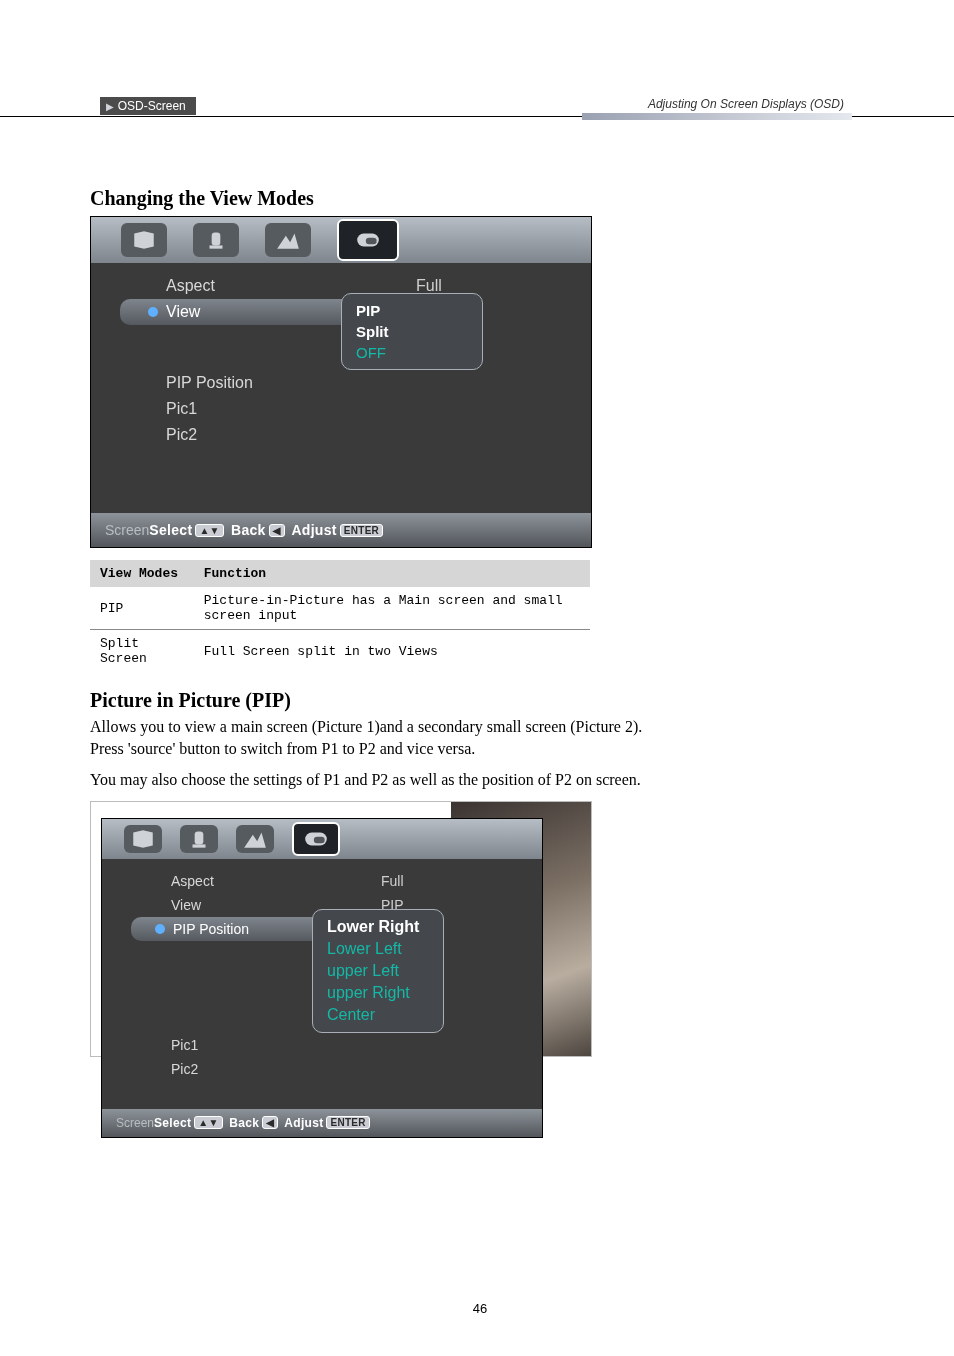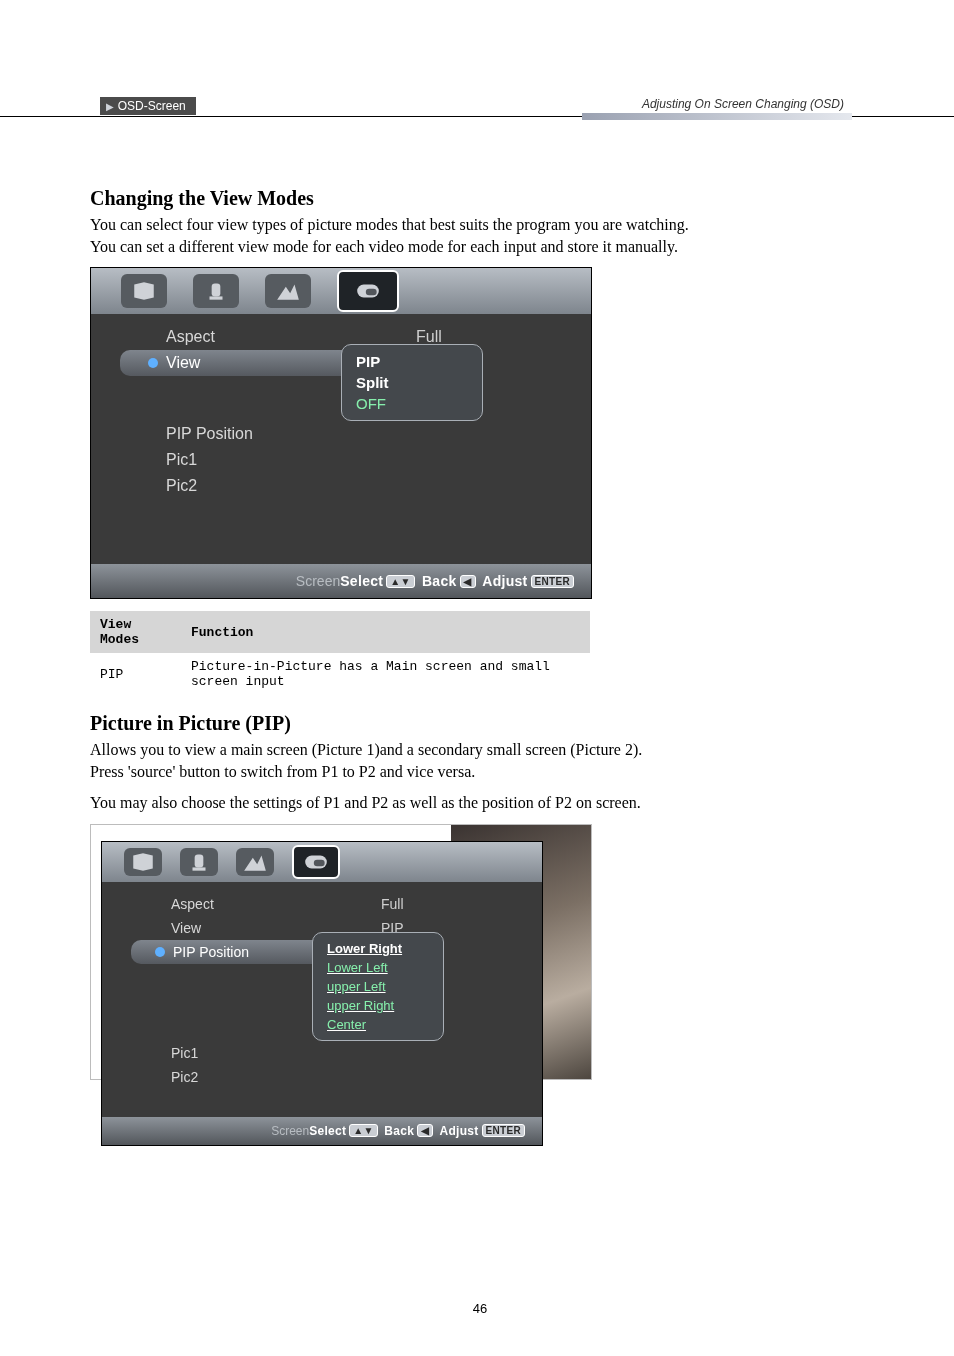--- a/index.html
+++ b/index.html
@@ -149,32 +149,32 @@
     margin-top: -32px;
     width: 140px;
     background: #44484c;
     border: 1px solid #a9afb6;
     border-radius: 10px;
     padding: 6px 0;
     font-size: 15px;
   }
   .osd .popup .opt {
     padding: 2px 14px;
-    color: #86efac;
+    color: #14b8a6;
   }
   .osd .popup .opt.hl {
     color: #fff;
     font-weight: bold;
   }
   .osd .footer {
     height: 34px;
     background: linear-gradient(to bottom, #8d939a, #52565b);
     display: flex;
     align-items: center;
-    justify-content: flex-end;
+    justify-content: flex-start;
     padding: 0 14px;
     font-size: 14px;
   }
   .osd .footer .title { color: #b8bdc2; }
   .osd .footer .controls { color: #fff; font-weight: bold; letter-spacing: 0.3px; }
   .osd .footer .key {
     display: inline-block;
     border: 1px solid #fff;
     border-radius: 3px;
     font-size: 10px;
@@ -187,21 +187,21 @@
 
   .osd.small { width: 440px; }
   .osd.small .tabbar { height: 40px; padding-left: 22px; gap: 18px; }
   .osd.small .tab { width: 38px; height: 28px; }
   .osd.small .tab.active { width: 44px; height: 30px; }
   .osd.small .menu { min-height: 150px; padding-bottom: 28px; }
   .osd.small .row { font-size: 14px; }
   .osd.small .row .lbl { width: 180px; padding-left: 40px; }
   .osd.small .row.selected .lbl { padding-left: 24px; }
   .osd.small .row .val { padding-left: 30px; }
-  .osd.small .popup { margin-left: 210px; width: 130px; font-size: 13px; text-decoration: underline; }
+  .osd.small .popup { margin-left: 210px; width: 130px; font-size: 16px; }
   .osd.small .footer { height: 28px; font-size: 12px; }
 
   
   .modes-table {
     width: 500px;
     border-collapse: collapse;
     font-family: Liberation Mono, monospace;
     font-size: 13px;
     margin: 8px 0 3px 0;
   }
@@ -252,26 +252,25 @@
 
 <div class="page">
 
   <div class="top-rule"></div>
   <div class="top-rule-right-accent"></div>
 
   <div class="breadcrumb">
     <span class="chev">▶</span>
     <span>OSD-Screen</span>
   </div>
-  <div class="header-right">Adjusting On Screen Changing (OSD)</div>
+  <div class="header-right">Adjusting On Screen Displays (OSD)</div>
 
   <div class="content">
 
     <h2 class="section">Changing the View Modes</h2>
-    <p class="body">You can select four view types of picture modes that best suits the program you are watching. You can set a different view mode for each video mode for each input and store it manually.</p>
 
     <div class="osd">
       <div class="tabbar">
         <div class="tab">
           <svg viewBox="0 0 24 20">
               <path d="M3 4 L12 2 L21 4 L21 16 L12 18 L3 16 Z" fill="#cfd2d7"></path>
             </svg>
         </div>
         <div class="tab">
           <svg viewBox="0 0 24 20">
@@ -332,20 +331,24 @@
       <thead>
         <tr>
           <th>View Modes</th>
           <th>Function</th>
         </tr>
       </thead>
       <tbody>
         <tr>
           <td>PIP</td>
           <td>Picture-in-Picture has  a Main screen and small screen input</td>
+        </tr>
+        <tr>
+          <td>Split Screen</td>
+          <td>Full Screen split in two Views</td>
         </tr>
       </tbody>
     </table>
 
     <h2 class="section">Picture in Picture (PIP)</h2>
     <p class="body" style="margin-bottom:0">Allows you to view a main screen (Picture 1)and a secondary small screen (Picture 2).</p>
     <p class="body">Press 'source' button to switch from P1 to P2 and vice versa.</p>
     <p class="body">You may also choose the settings of P1 and P2 as well as the position of P2 on screen.</p>
 
     <div class="photo-behind">

